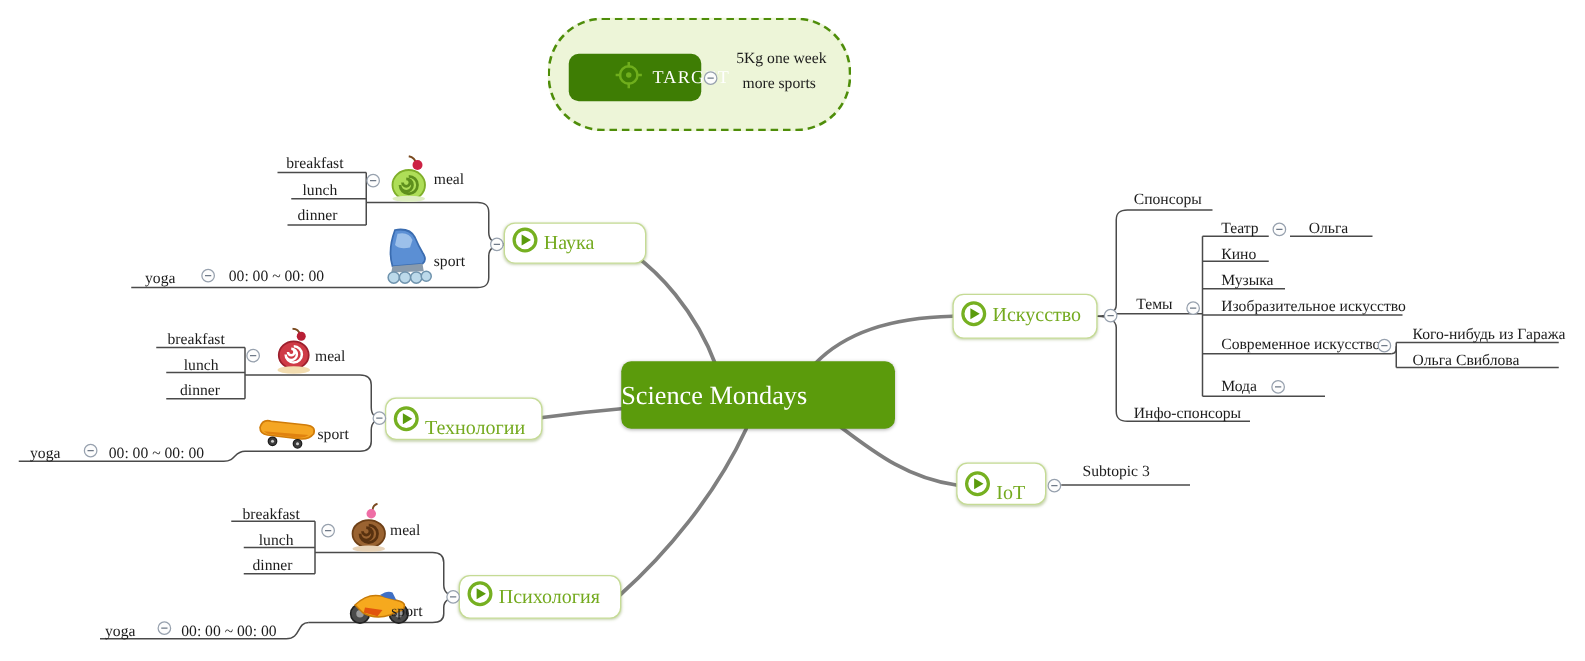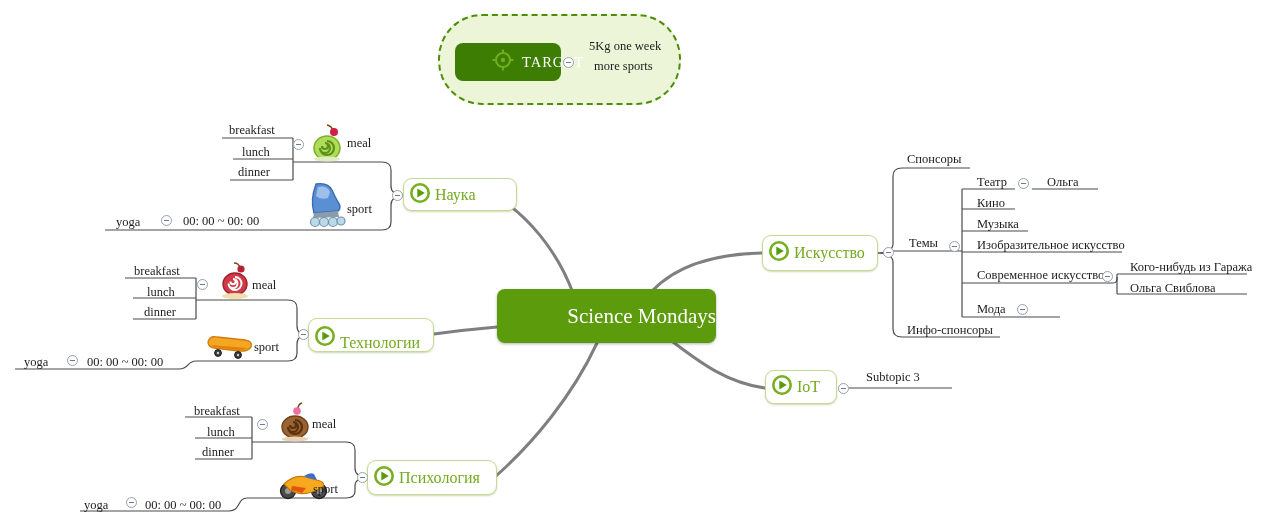--- a/index.html
+++ b/index.html
@@ -7,21 +7,21 @@
           font-family:"Liberation Serif","DejaVu Serif",serif;}
   svg.overlay{position:absolute;left:0;top:0;z-index:1;}
 
   .sub-label{position:absolute;z-index:3;font-size:12.5px;color:#1c1c1c;white-space:nowrap;line-height:1;}
 
   .main-topic{position:absolute;z-index:4;display:flex;align-items:center;gap:4px;
               background:#fff;border:1.5px solid #c5db95;border-radius:9px;
               padding:0 8px 0 5px;box-sizing:border-box;box-shadow:0 1px 2px rgba(110,140,50,.35);}
   .main-topic .mt-label{font-size:16px;color:#74aa1f;line-height:1;}
 
-  .central-topic{position:absolute;z-index:4;display:flex;align-items:center;justify-content:flex-end;
+  .central-topic{position:absolute;z-index:4;display:flex;align-items:center;justify-content:flex-start;
                  background:#5b9b0c;border-radius:8px;box-shadow:0 1px 3px rgba(0,0,0,.3);}
   .central-topic .ct-label{font-size:21px;color:#ffffff;}
 
   .cloud{position:absolute;z-index:2;background:#edf5d8;border:2px dashed #4e8d09;border-radius:44px;box-sizing:border-box;}
   .target-topic{position:absolute;z-index:4;display:flex;align-items:center;gap:7px;
                 background:#3e7d04;border-radius:8px;padding:0 10px 0 8px;box-sizing:border-box;}
   .target-topic .tg-label{font-size:14.5px;color:#ffffff;letter-spacing:1px;}
 
   .collapse{position:absolute;z-index:5;width:11px;height:11px;border:1px solid #97a1ae;border-radius:50%;
             background:#fdfdfd;box-sizing:border-box;}
@@ -149,21 +149,21 @@
     <span class="icon">
       <svg width="22" height="22" viewBox="0 0 22 22">
           <circle cx="11" cy="11" r="8.7" fill="#fff" stroke="#76b021" stroke-width="2.6"></circle>
           <path d="M8.3 6.6 L15.8 11 L8.3 15.4 Z" fill="#5a9b0c"></path>
         </svg>
     </span>
     <span class="mt-label">Искусство</span>
   </div>
   <div class="collapse" style="left:883px;top:247px;"></div>
 
-  <div class="main-topic" style="left:765px;top:370px;width:72px;height:34px;">
+  <div class="main-topic" style="left:765px;top:370px;width:72px;height:34px;align-items:flex-end;">
     <span class="icon">
       <svg width="22" height="22" viewBox="0 0 22 22">
           <circle cx="11" cy="11" r="8.7" fill="#fff" stroke="#76b021" stroke-width="2.6"></circle>
           <path d="M8.3 6.6 L15.8 11 L8.3 15.4 Z" fill="#5a9b0c"></path>
         </svg>
     </span>
     <span class="mt-label">IoT</span>
   </div>
   <div class="collapse" style="left:838px;top:383px;"></div>
 

